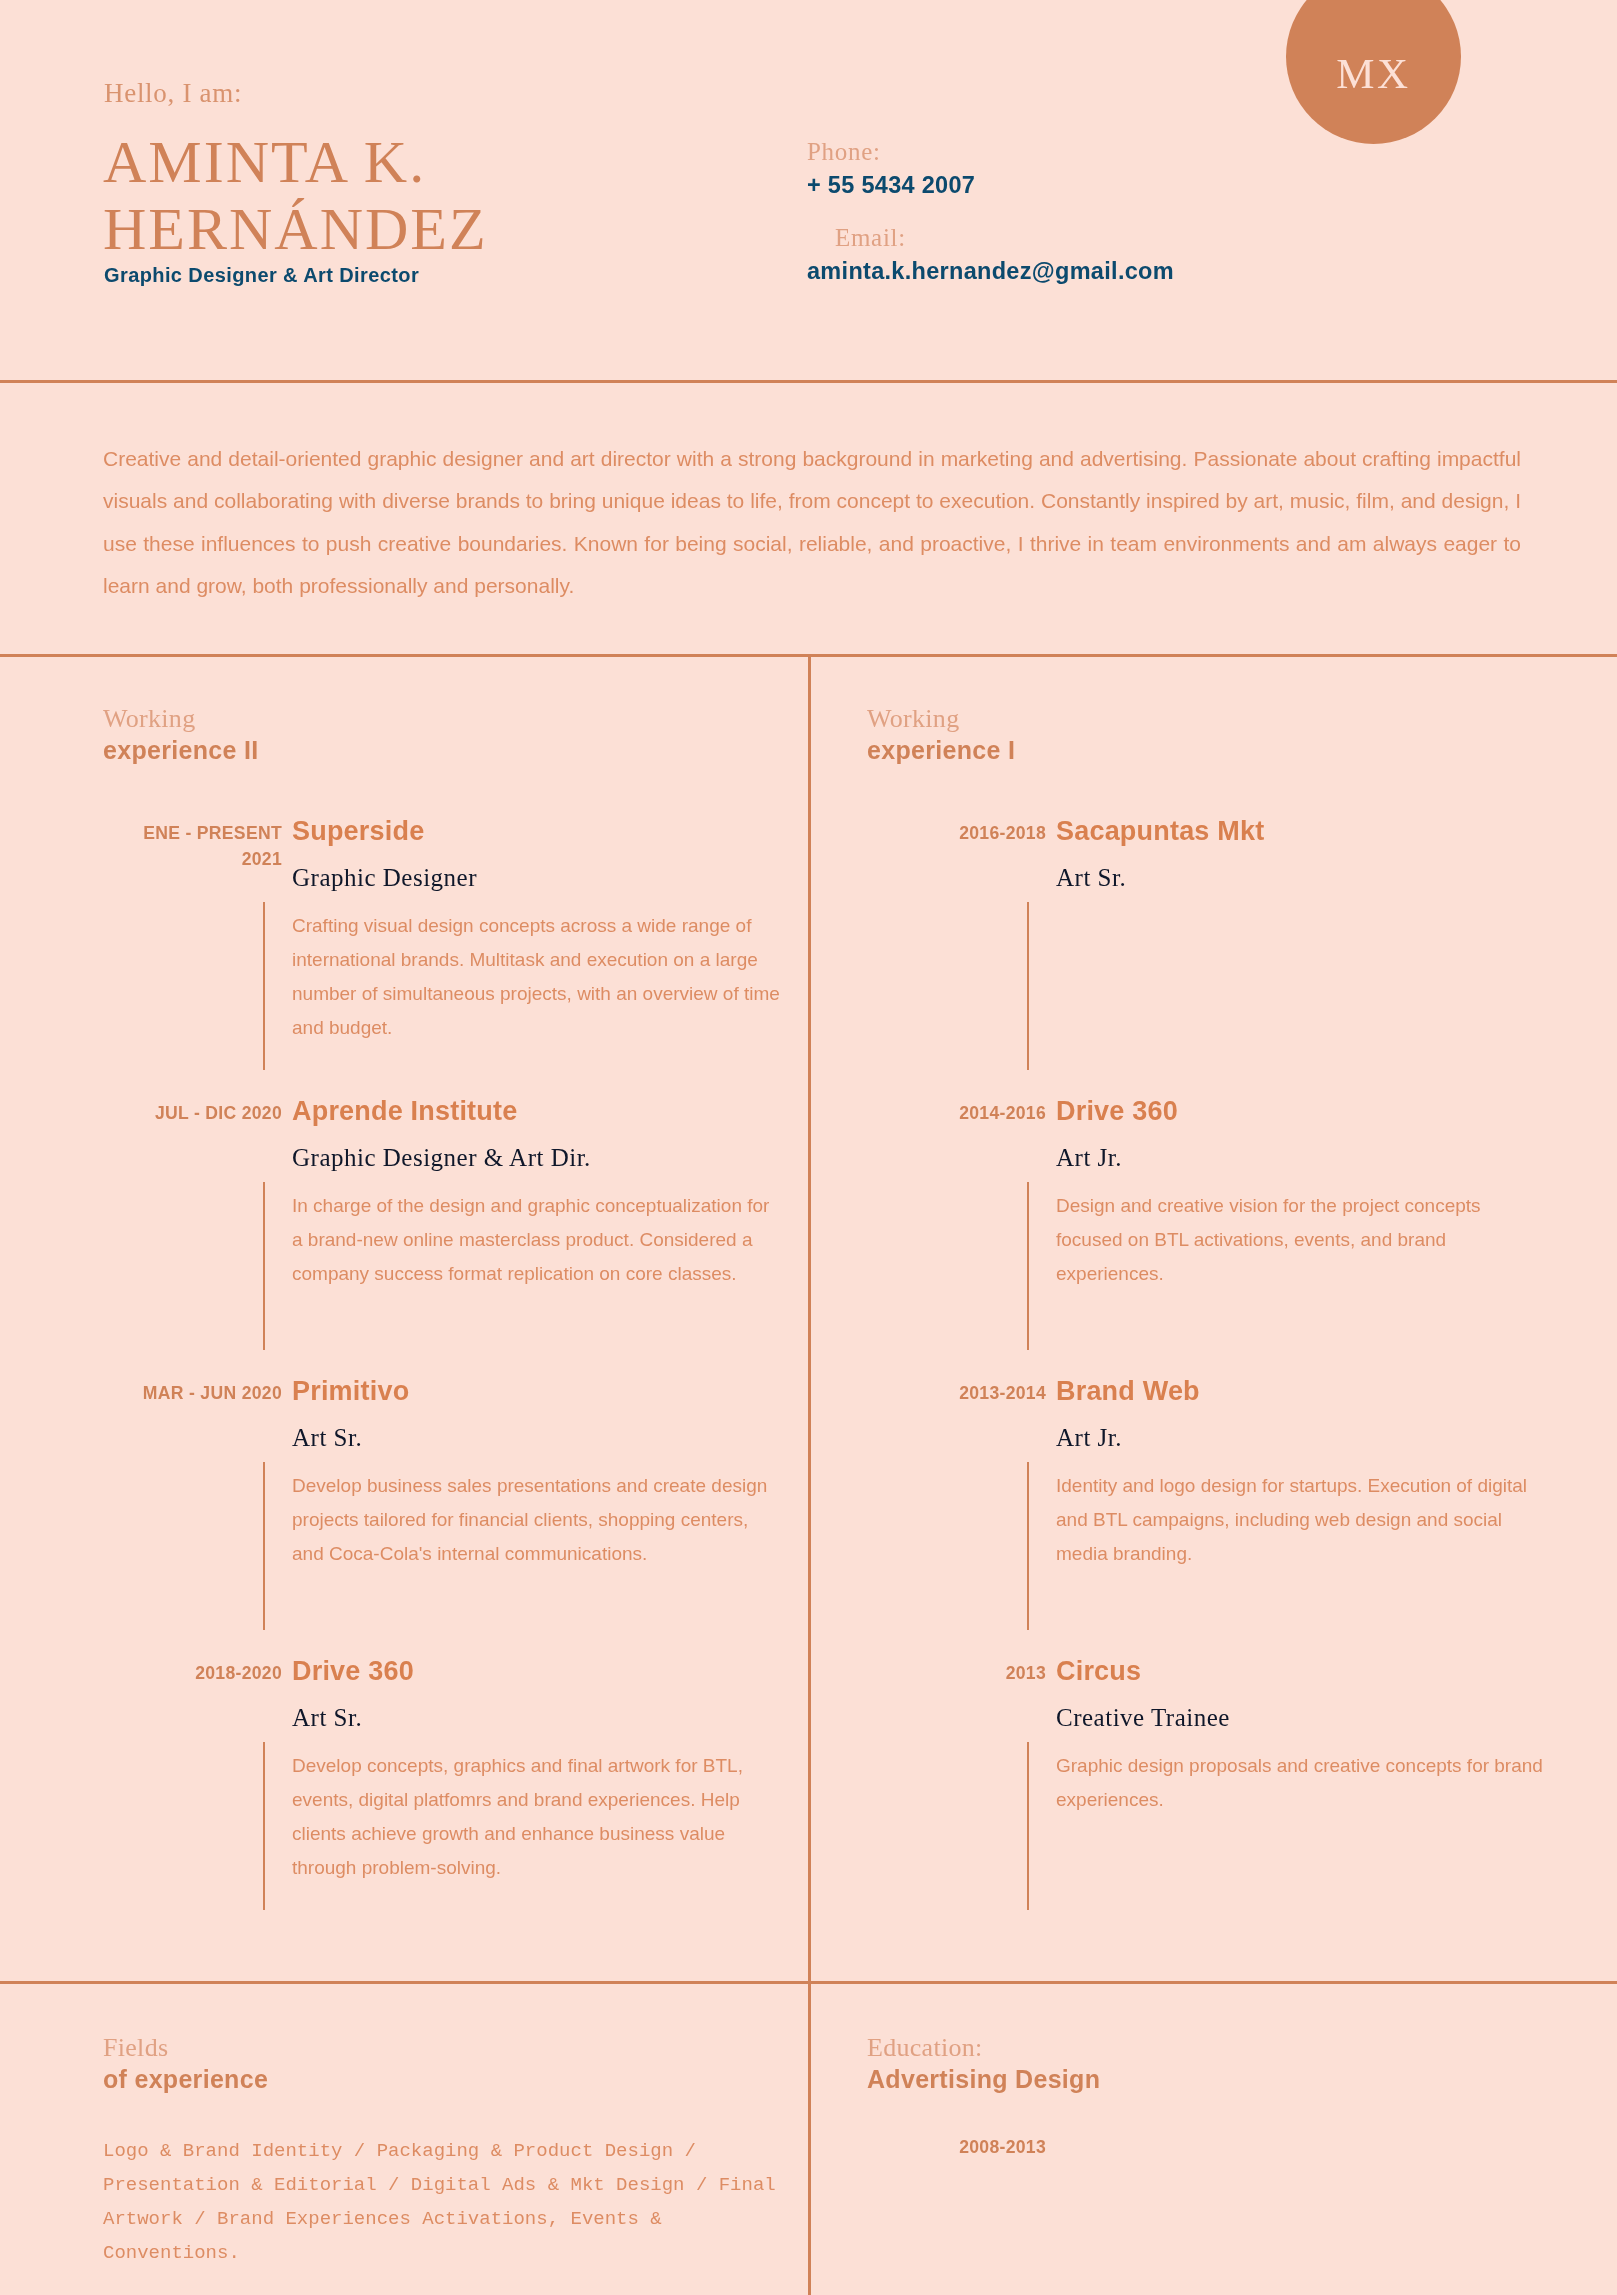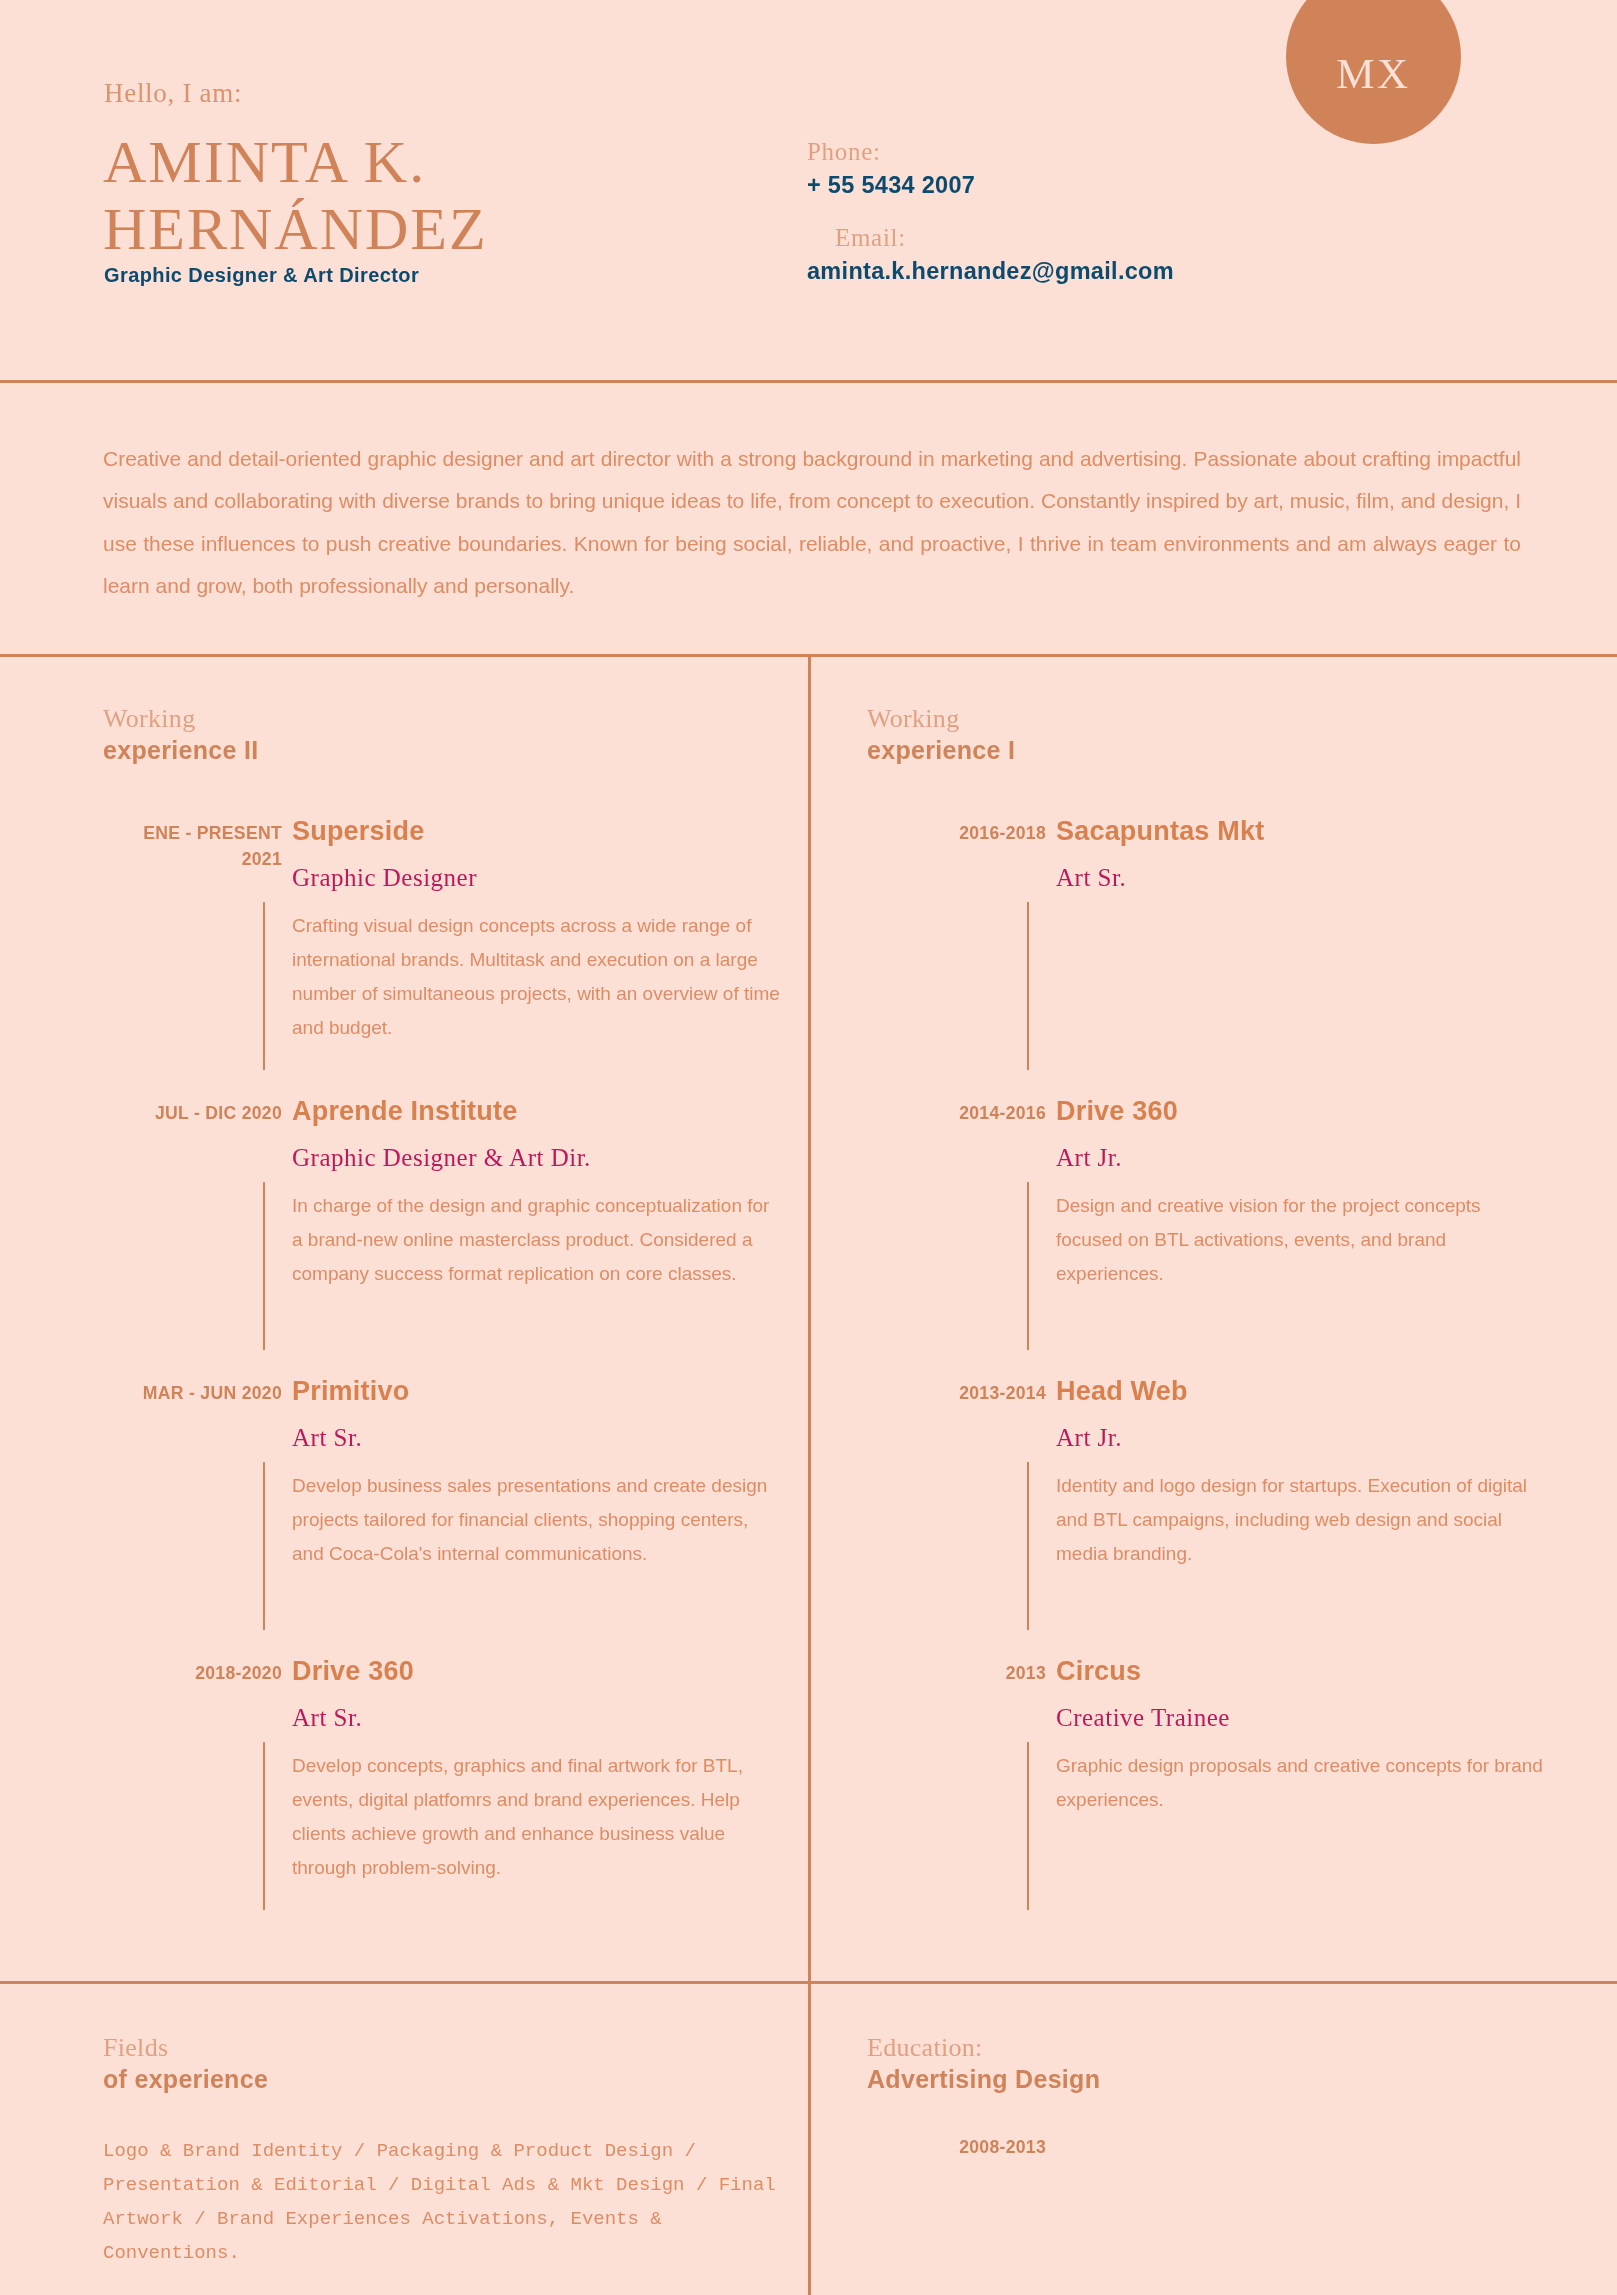--- a/index.html
+++ b/index.html
@@ -182,21 +182,21 @@
   .job-company {
     font-size: 27px;
     font-weight: bold;
     color: #D9804F;
     letter-spacing: 0.2px;
     line-height: 1.1;
   }
   .job-role {
     font-family: "Liberation Serif", serif;
     font-size: 25px;
-    color: #be185d;
+    color: #0f172a;
     letter-spacing: 0.5px;
     margin-top: 17px;
   }
   .job-desc {
     font-size: 19px;
     line-height: 1.78;
     color: #DD8C63;
     margin-top: 17px;
   }
 
@@ -327,21 +327,21 @@
           <div class="job-company">Drive 360</div>
           <div class="job-role">Art Jr.</div>
           <div class="job-desc">Design and creative vision for the project concepts focused on BTL activations, events, and brand experiences.</div>
         </div>
       </div>
 
       <div class="job">
         <div class="job-date">2013-2014</div>
         <div class="job-line" style="height:168px"></div>
         <div class="job-body">
-          <div class="job-company">Head Web</div>
+          <div class="job-company">Brand Web</div>
           <div class="job-role">Art Jr.</div>
           <div class="job-desc">Identity and logo design for startups. Execution of digital and BTL campaigns, including web design and social media branding.</div>
         </div>
       </div>
 
       <div class="job job-last">
         <div class="job-date">2013</div>
         <div class="job-line" style="height:168px"></div>
         <div class="job-body">
           <div class="job-company">Circus</div>

